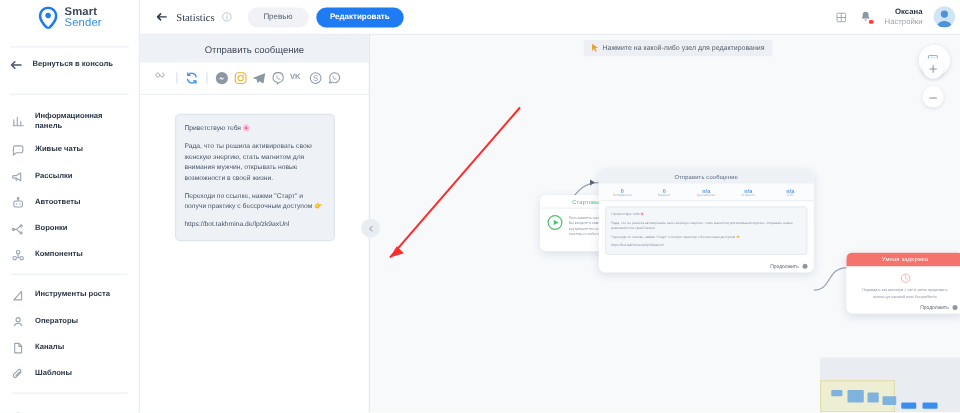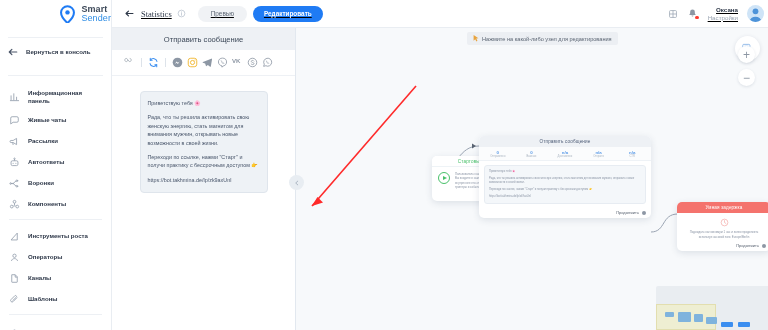--- a/index.html
+++ b/index.html
@@ -11,21 +11,21 @@
   .app { position: relative; width: 768px; height: 330px; display: flex; }
 
   
   .sidebar {
     width: 112px; height: 330px; background: #ffffff;
     border-right: 1px solid #e9edf2; flex: 0 0 112px;
     position: relative; overflow: hidden;
   }
   .logo-wrap {
     height: 28px; display: flex; align-items: center;
-    justify-content: flex-end; gap: 5px; padding-top: 0;
+    justify-content: center; gap: 5px; padding-top: 0;
   }
   .logo-mark { width: 17px; height: 19px; flex: 0 0 17px; }
   .logo-text { line-height: 1.0; }
   .logo-l1 { font-size: 9px; font-weight: bold; color: #3c4858; letter-spacing: .1px; }
   .logo-l2 { font-size: 9px; font-weight: normal; color: #2f8de4; letter-spacing: .1px; }
 
   .side-sep { height: 1px; background: #edf0f4; margin: 9px 8px 0 8px; }
 
   .back-row {
     display: flex; align-items: center; gap: 7px;
@@ -47,21 +47,21 @@
   }
   .nav-gap { height: 6px; }
   .nav-sep { height: 1px; background: #edf0f4; margin: 4px 9px 6px 9px; }
 
   
   .main { flex: 1; position: relative; height: 330px; background: #f7f9fb; }
 
   .topbar {
     height: 28px; background: #ffffff; border-bottom: 1px solid #e9edf2;
     display: flex; align-items: center; padding: 0 4px 0 12px;
-    position: relative; z-index: 40; text-decoration: underline;
+    position: relative; z-index: 40;
   }
   .back-arrow { width: 11px; height: 11px; color: #2d3748; flex: 0 0 11px; }
   .crumb {
     font-size: 8.5px; color: #2d3748; margin-left: 6px;
     font-family: "Liberation Serif", serif;
   }
   .info-ic { width: 9px; height: 9px; margin-left: 5px; color: #b6c0cc; flex: 0 0 9px; }
   .btn-ghost {
     margin-left: 12px; height: 16px; padding: 0 13px; border-radius: 9px;
     background: #f0f2f5; color: #5a6472; font-size: 6.4px;

